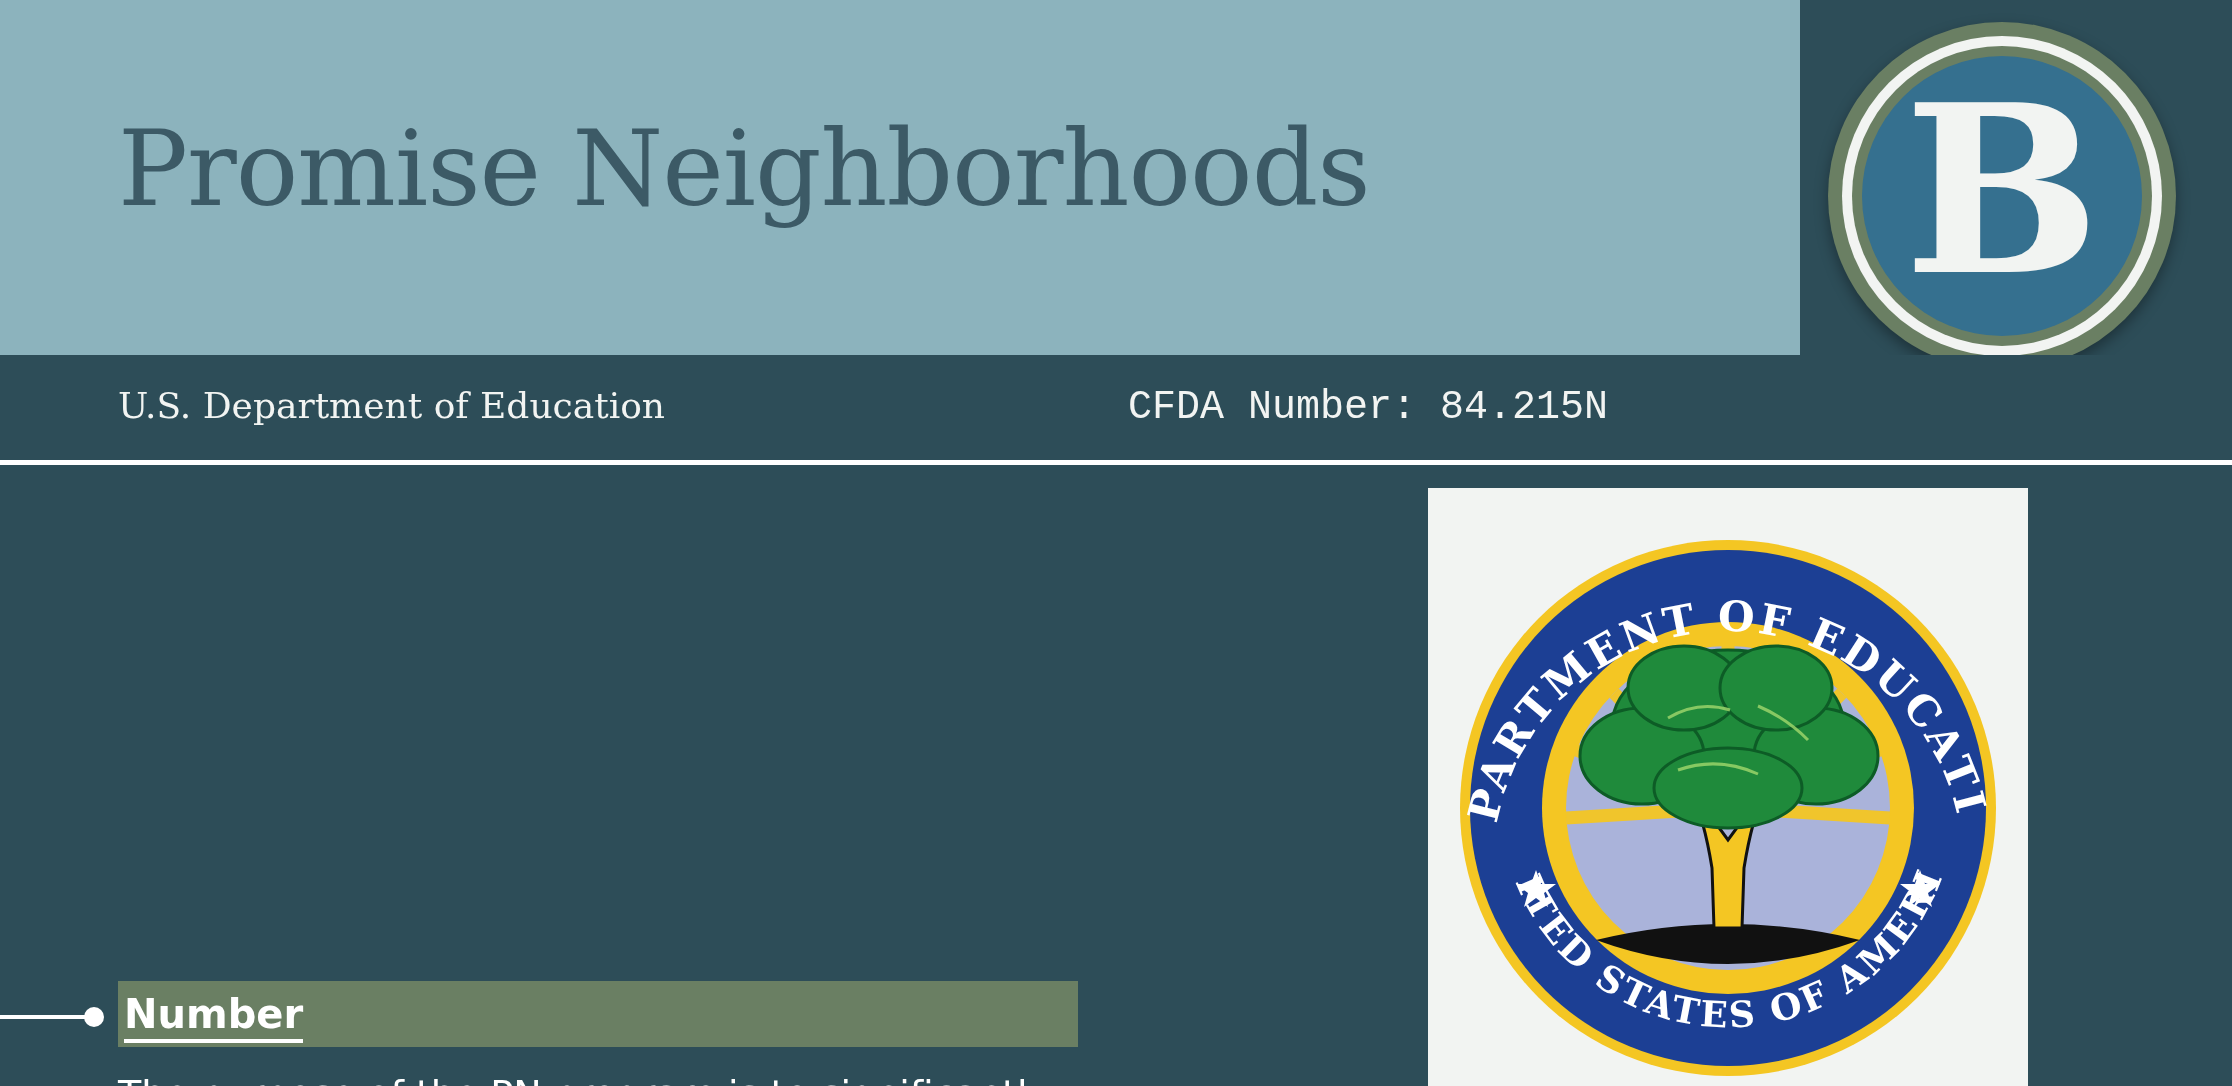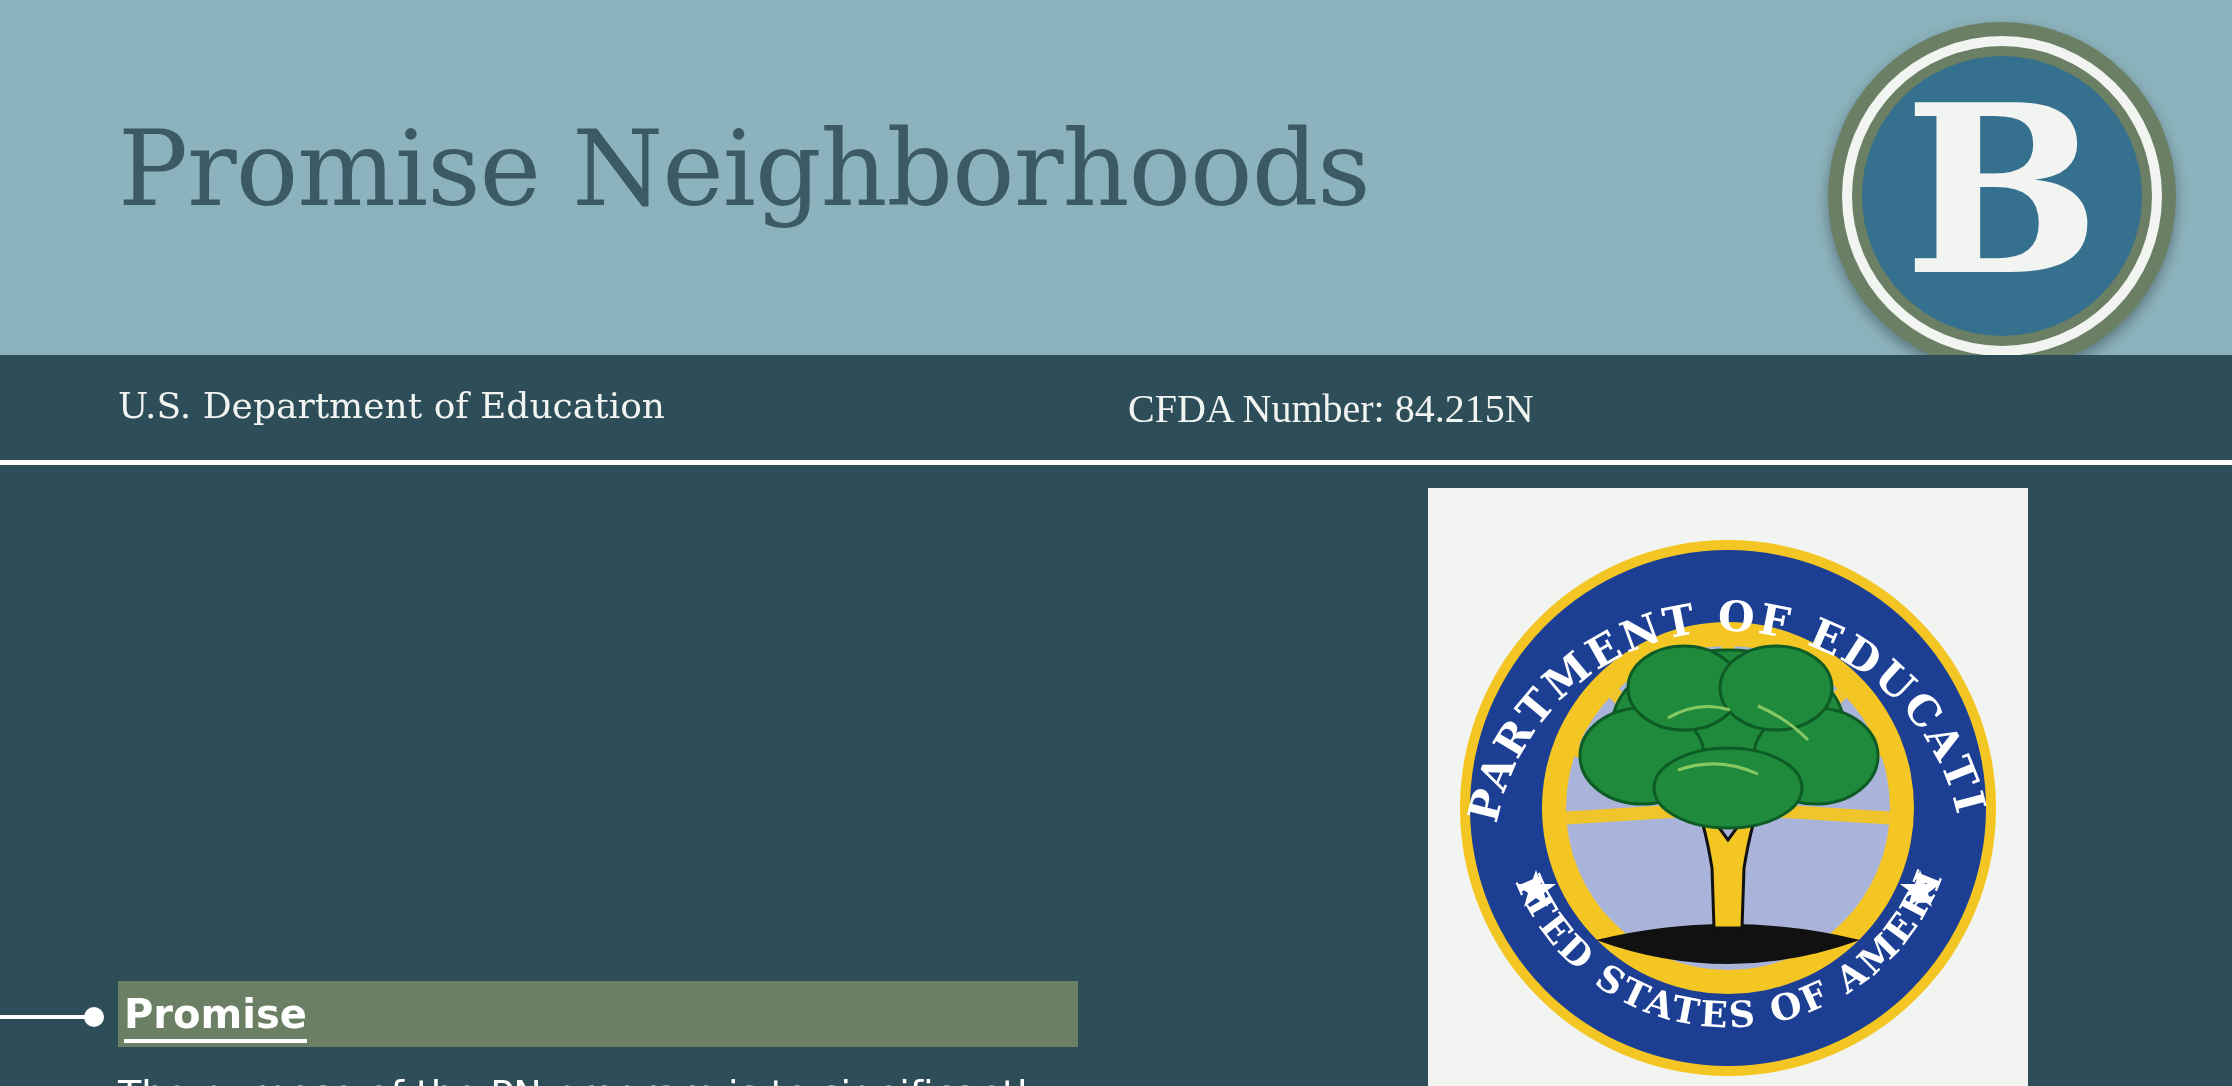--- a/index.html
+++ b/index.html
@@ -12,21 +12,21 @@
     height: 1086px;
     overflow: hidden;
     font-family: "DejaVu Sans", sans-serif;
     position: relative;
   }
 
   
   .header-band {
     position: absolute;
     left: 0; top: 0;
-    width: 2232px;
+    width: 1800px;
     height: 355px;
     background: #8cb3bd;
   }
   .header-title {
     position: absolute;
     left: 118px;
     top: 108px;
     font-family: "DejaVu Serif", serif;
     font-size: 104px;
     color: #3c5a66;
@@ -98,21 +98,21 @@
     top: 30px;
     font-family: "DejaVu Serif", serif;
     font-size: 36px;
     color: #f2f4f2;
     white-space: nowrap;
   }
   .subheader .cfda {
     position: absolute;
     left: 1128px;
     top: 30px;
-    font-family: Liberation Serif, serif;
+    font-family: Liberation Mono, monospace;
     font-size: 40px;
     color: #f2f4f2;
     white-space: nowrap;
   }
 
   
   .body-area {
     position: absolute;
     left: 0; top: 470px;
     width: 2232px;
@@ -195,21 +195,21 @@
   <div class="agency">U.S. Department of Education</div>
   <div class="cfda">CFDA Number: 84.215N</div>
 </div>
 
 <div class="body-area">
 
   <div class="connector" style="top:545px; width:95px;">
     <div class="dot"></div>
   </div>
   <div class="section-head" style="left:118px; top:511px; width:960px;">
-    <span class="u">Promise</span>
+    <span class="u">Number</span>
   </div>
   <div class="para" style="top:600px;">The purpose of the PN program is to significantly improve the academic and developmental outcomes of children and youth living in the most distressed communities of the United States, including ensuring school readiness, high school graduation, and access to a community-based continuum of high-quality services.</div>
 
 </div>
 
 <div class="seal-frame">
   <div class="seal-wrap">
     <svg class="seal-svg" width="600" height="598" viewBox="0 0 600 598" xmlns="http://www.w3.org/2000/svg">
       <defs>
         <path id="arcTop" d="M 70 330 A 235 235 0 0 1 530 330" fill="none"></path>

